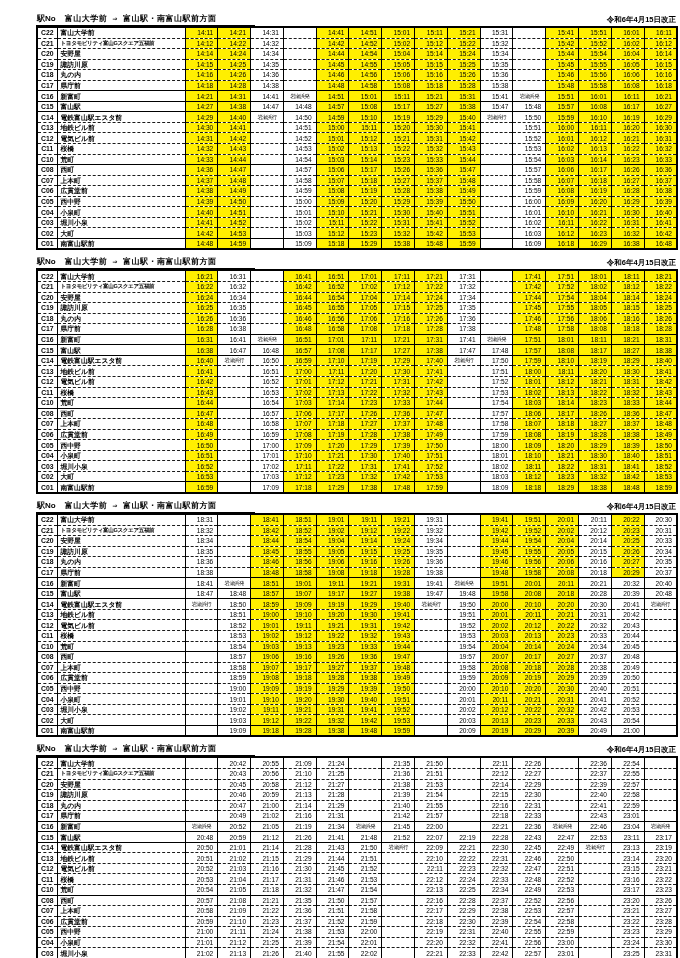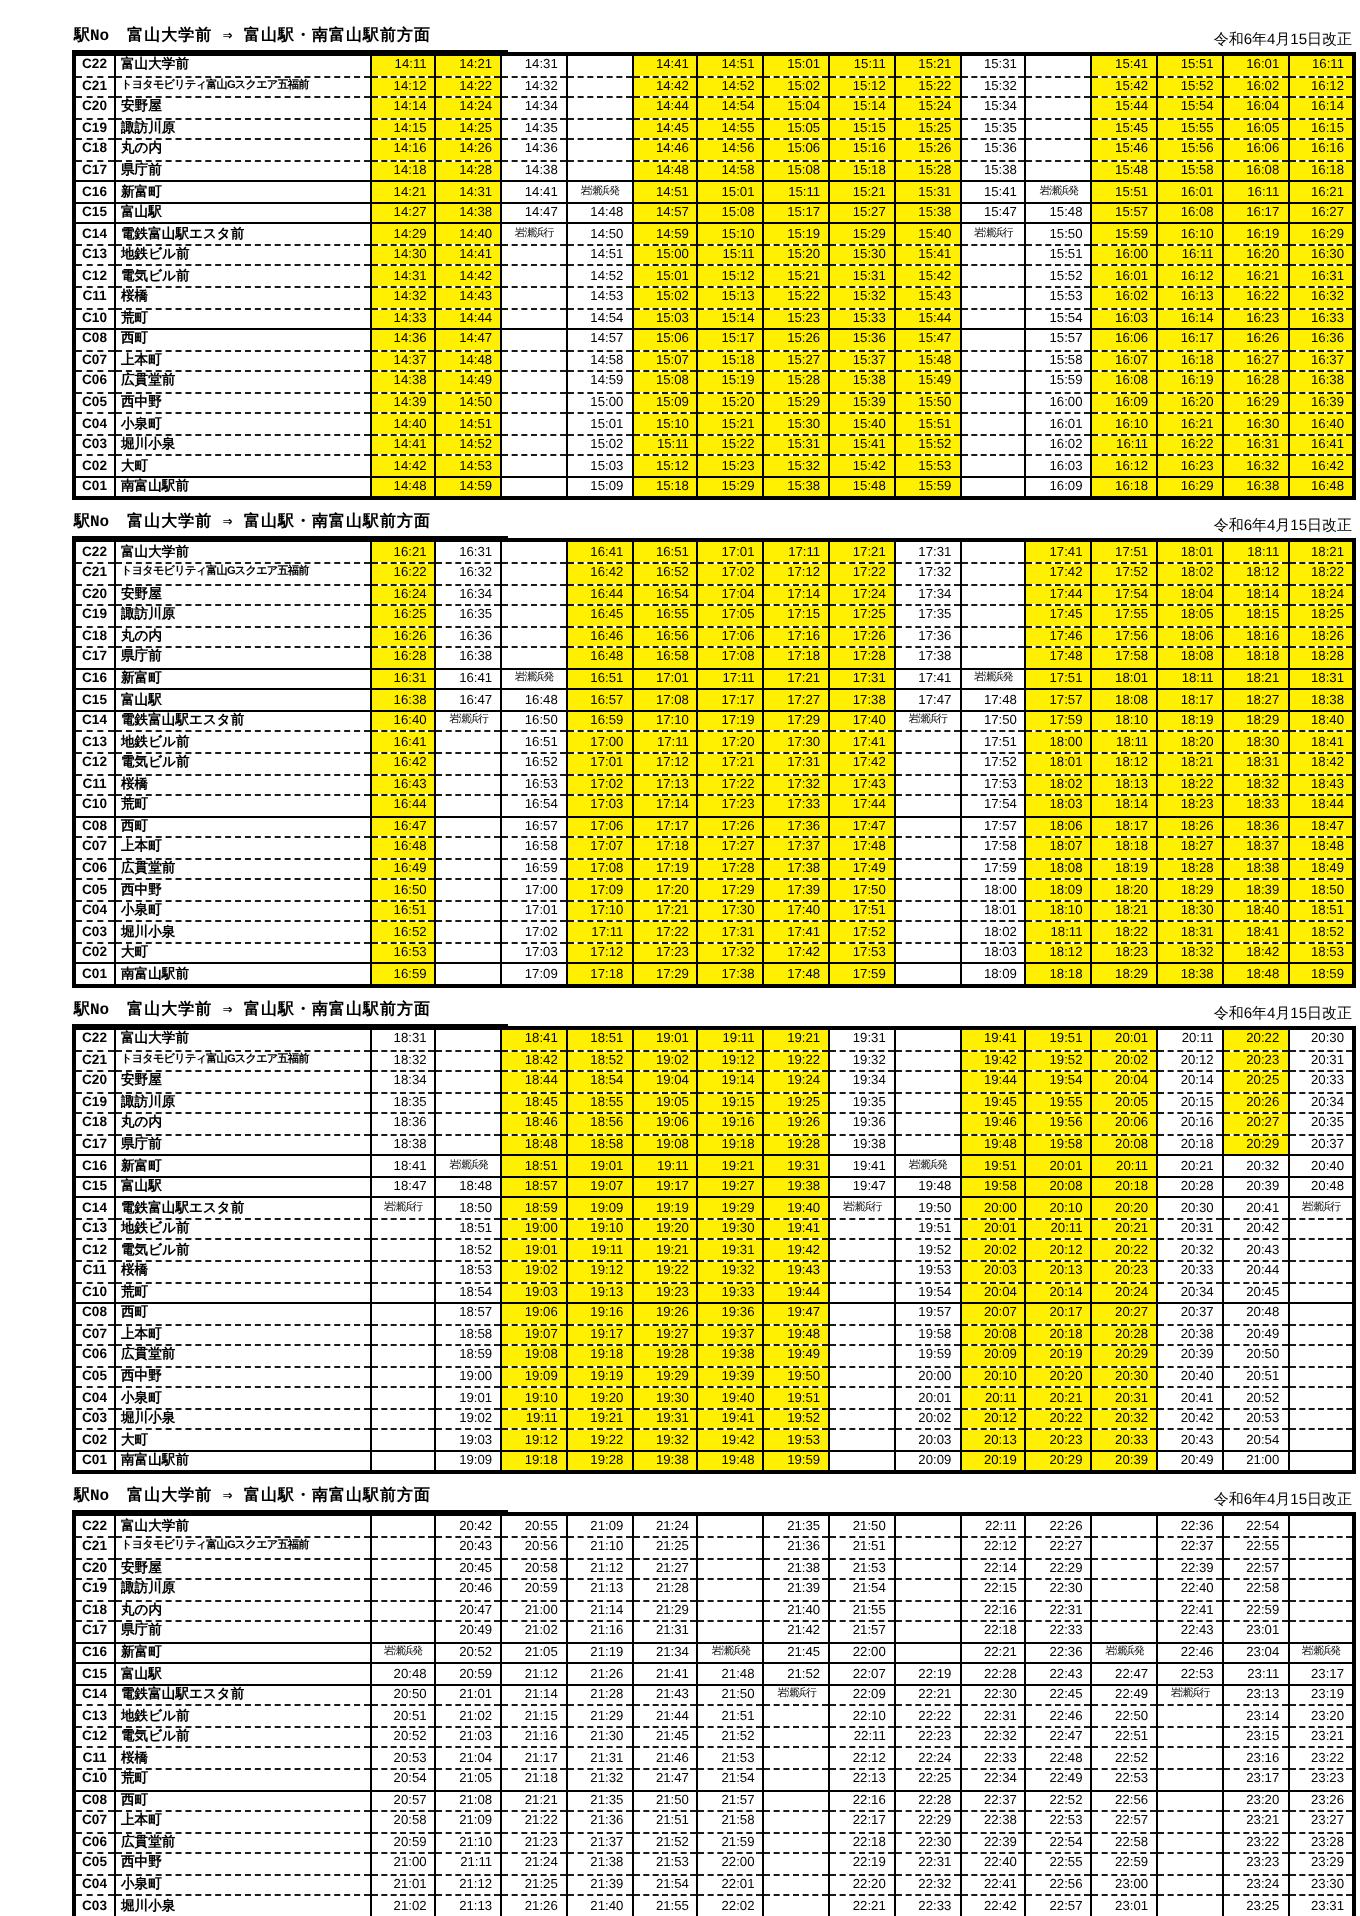--- a/index.html
+++ b/index.html
@@ -9,28 +9,28 @@
     color:#000;
     padding:13px 0 0 36px;box-sizing:border-box;
   }
   .section{margin-bottom:6px;}
   .sec-head{
     display:flex;align-items:flex-end;
     width:642px;height:13px;line-height:12px;
   }
   .stno{
     font-size:8px;font-weight:bold;border-bottom:1px solid #000;
-    padding:0 3px 0 1px;white-space:nowrap;font-family:Liberation Mono, monospace;
+    padding:0 3px 0 1px;white-space:nowrap;
   }
   .route{
     font-size:8px;font-weight:bold;border-bottom:1px solid #000;
     padding:0 38px 0 6px;white-space:nowrap;letter-spacing:0.5px;font-family:Liberation Mono, monospace;
   }
   .rev{
-    margin-left:auto;font-size:7.5px;font-weight:normal;
+    margin-left:auto;font-size:7.5px;font-weight:bold;
     padding-right:2px;white-space:nowrap;
   }
   table.grid{
     border-collapse:collapse;table-layout:fixed;
     width:642px;border:2px solid #000;
   }
   td{
     height:9.55px;padding:0;line-height:9px;overflow:hidden;
     white-space:nowrap;vertical-align:middle;
   }

